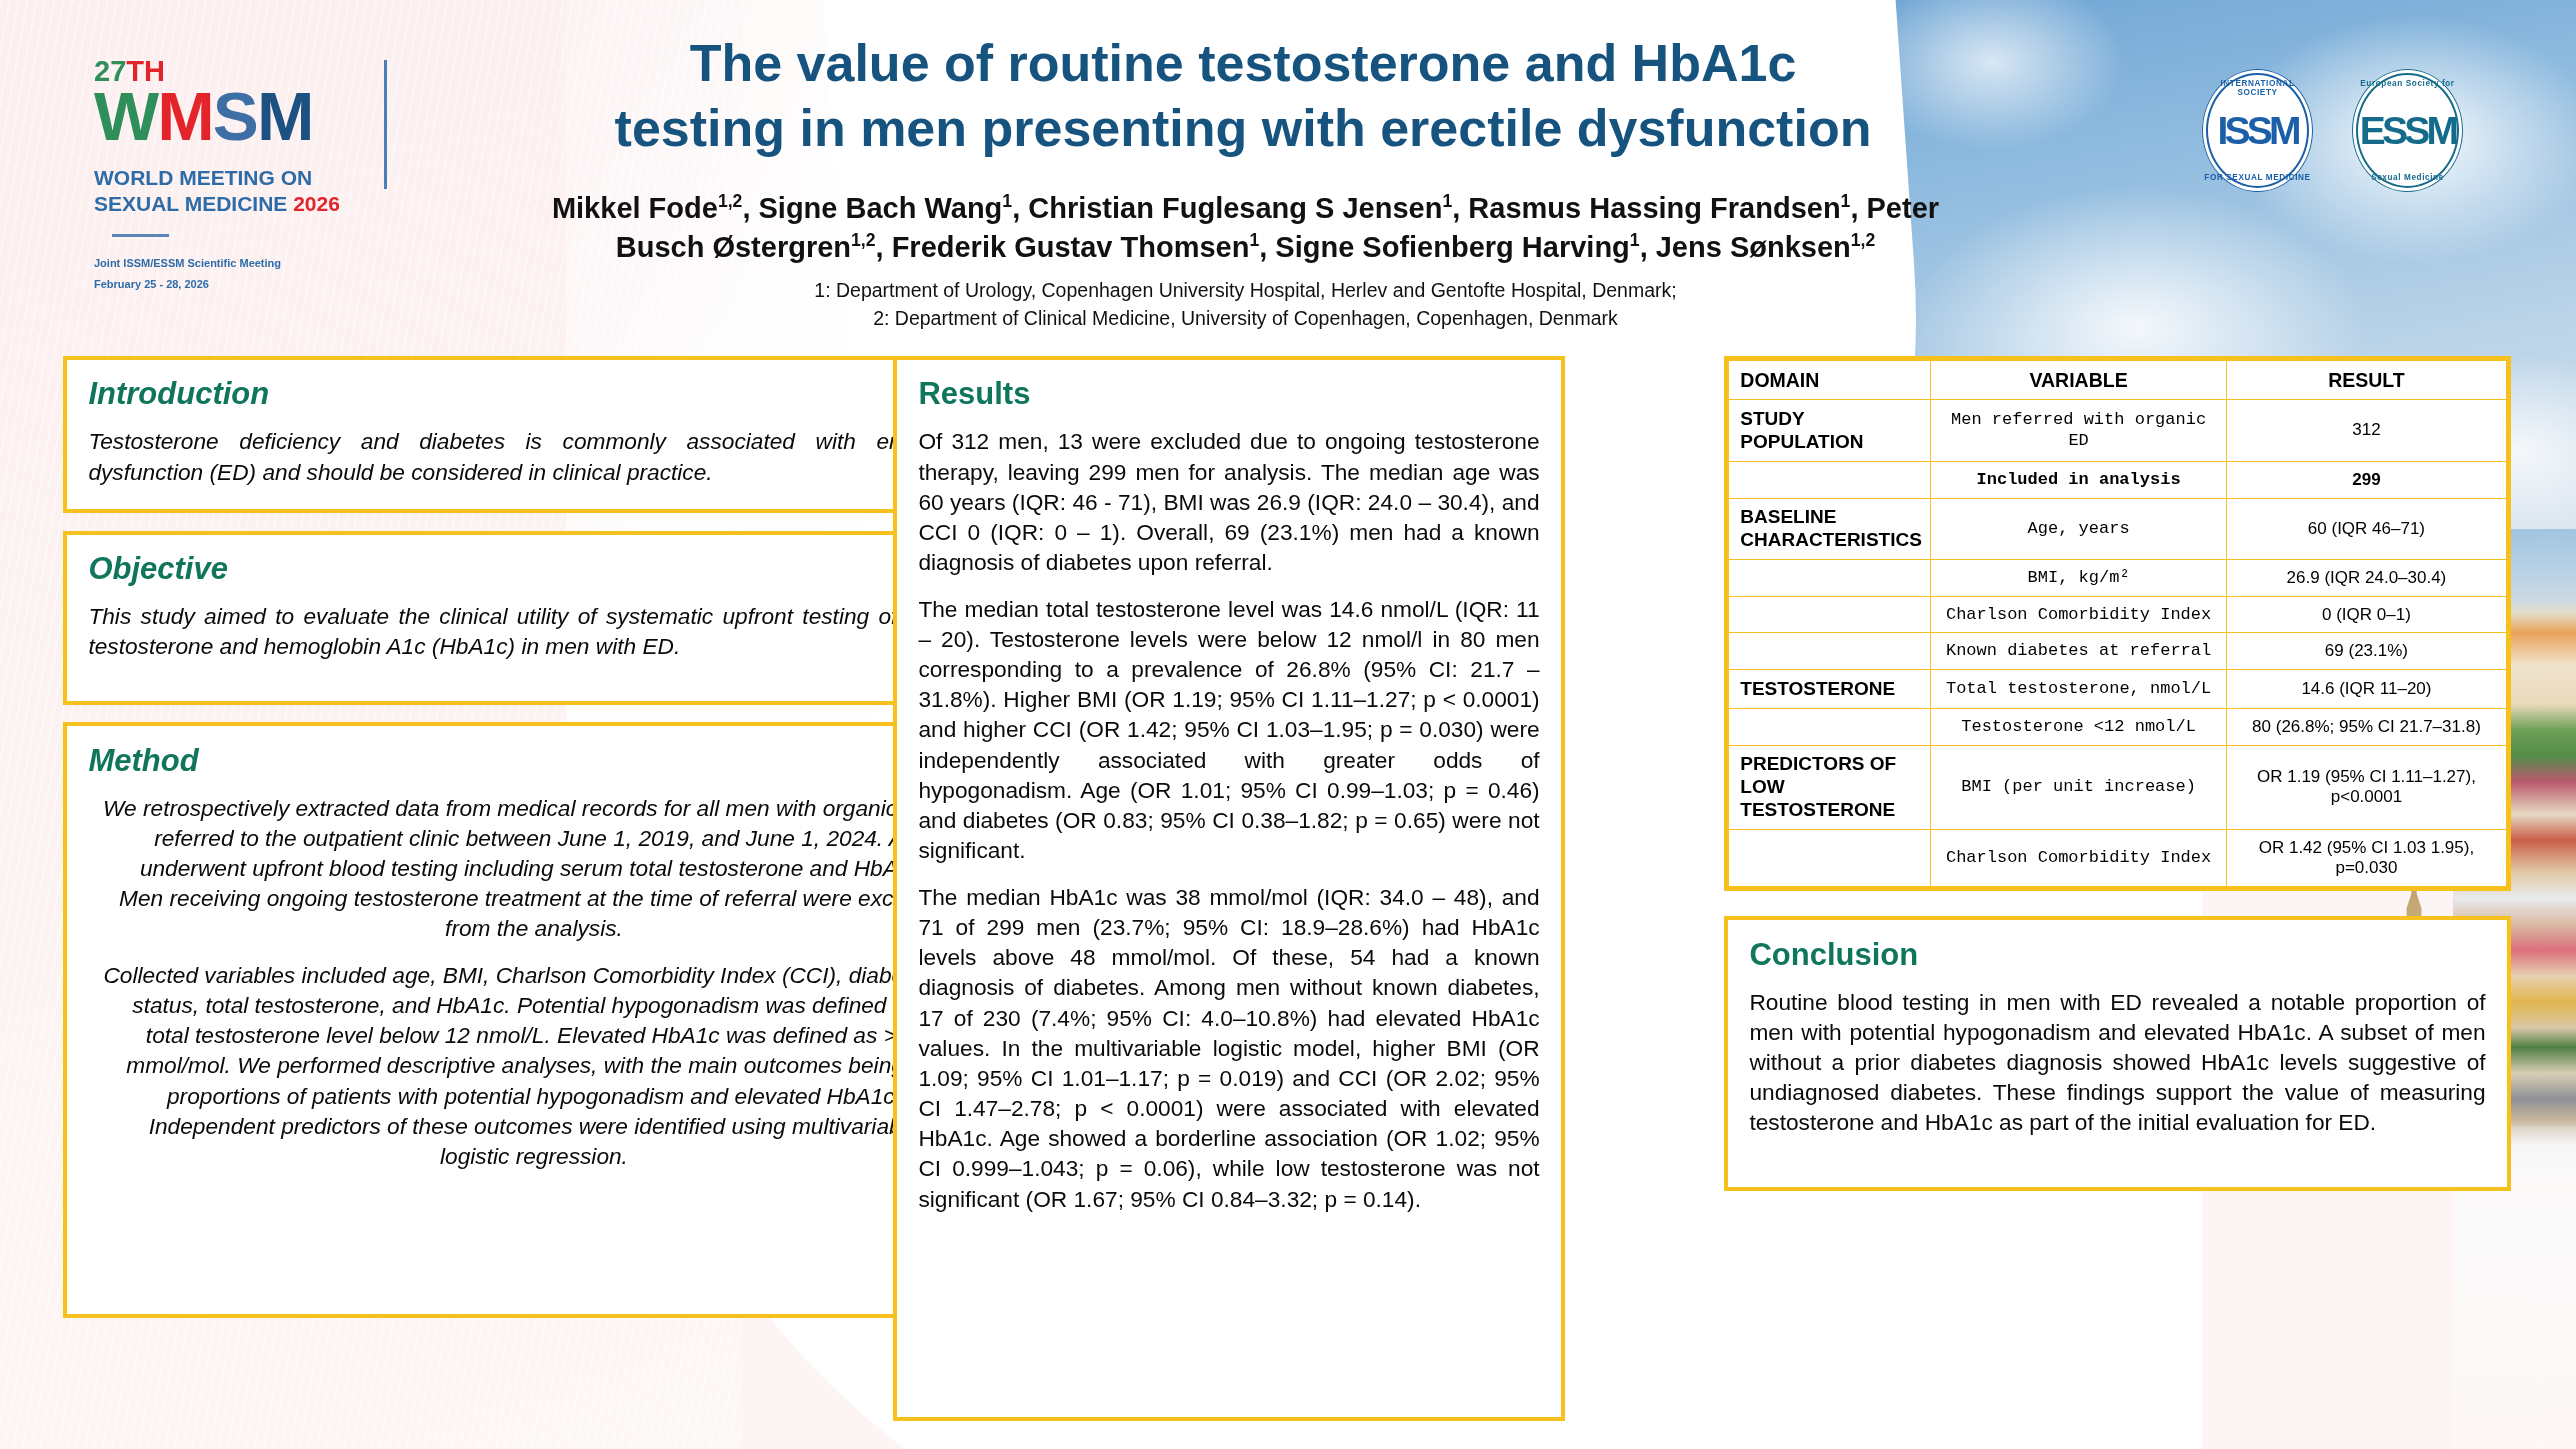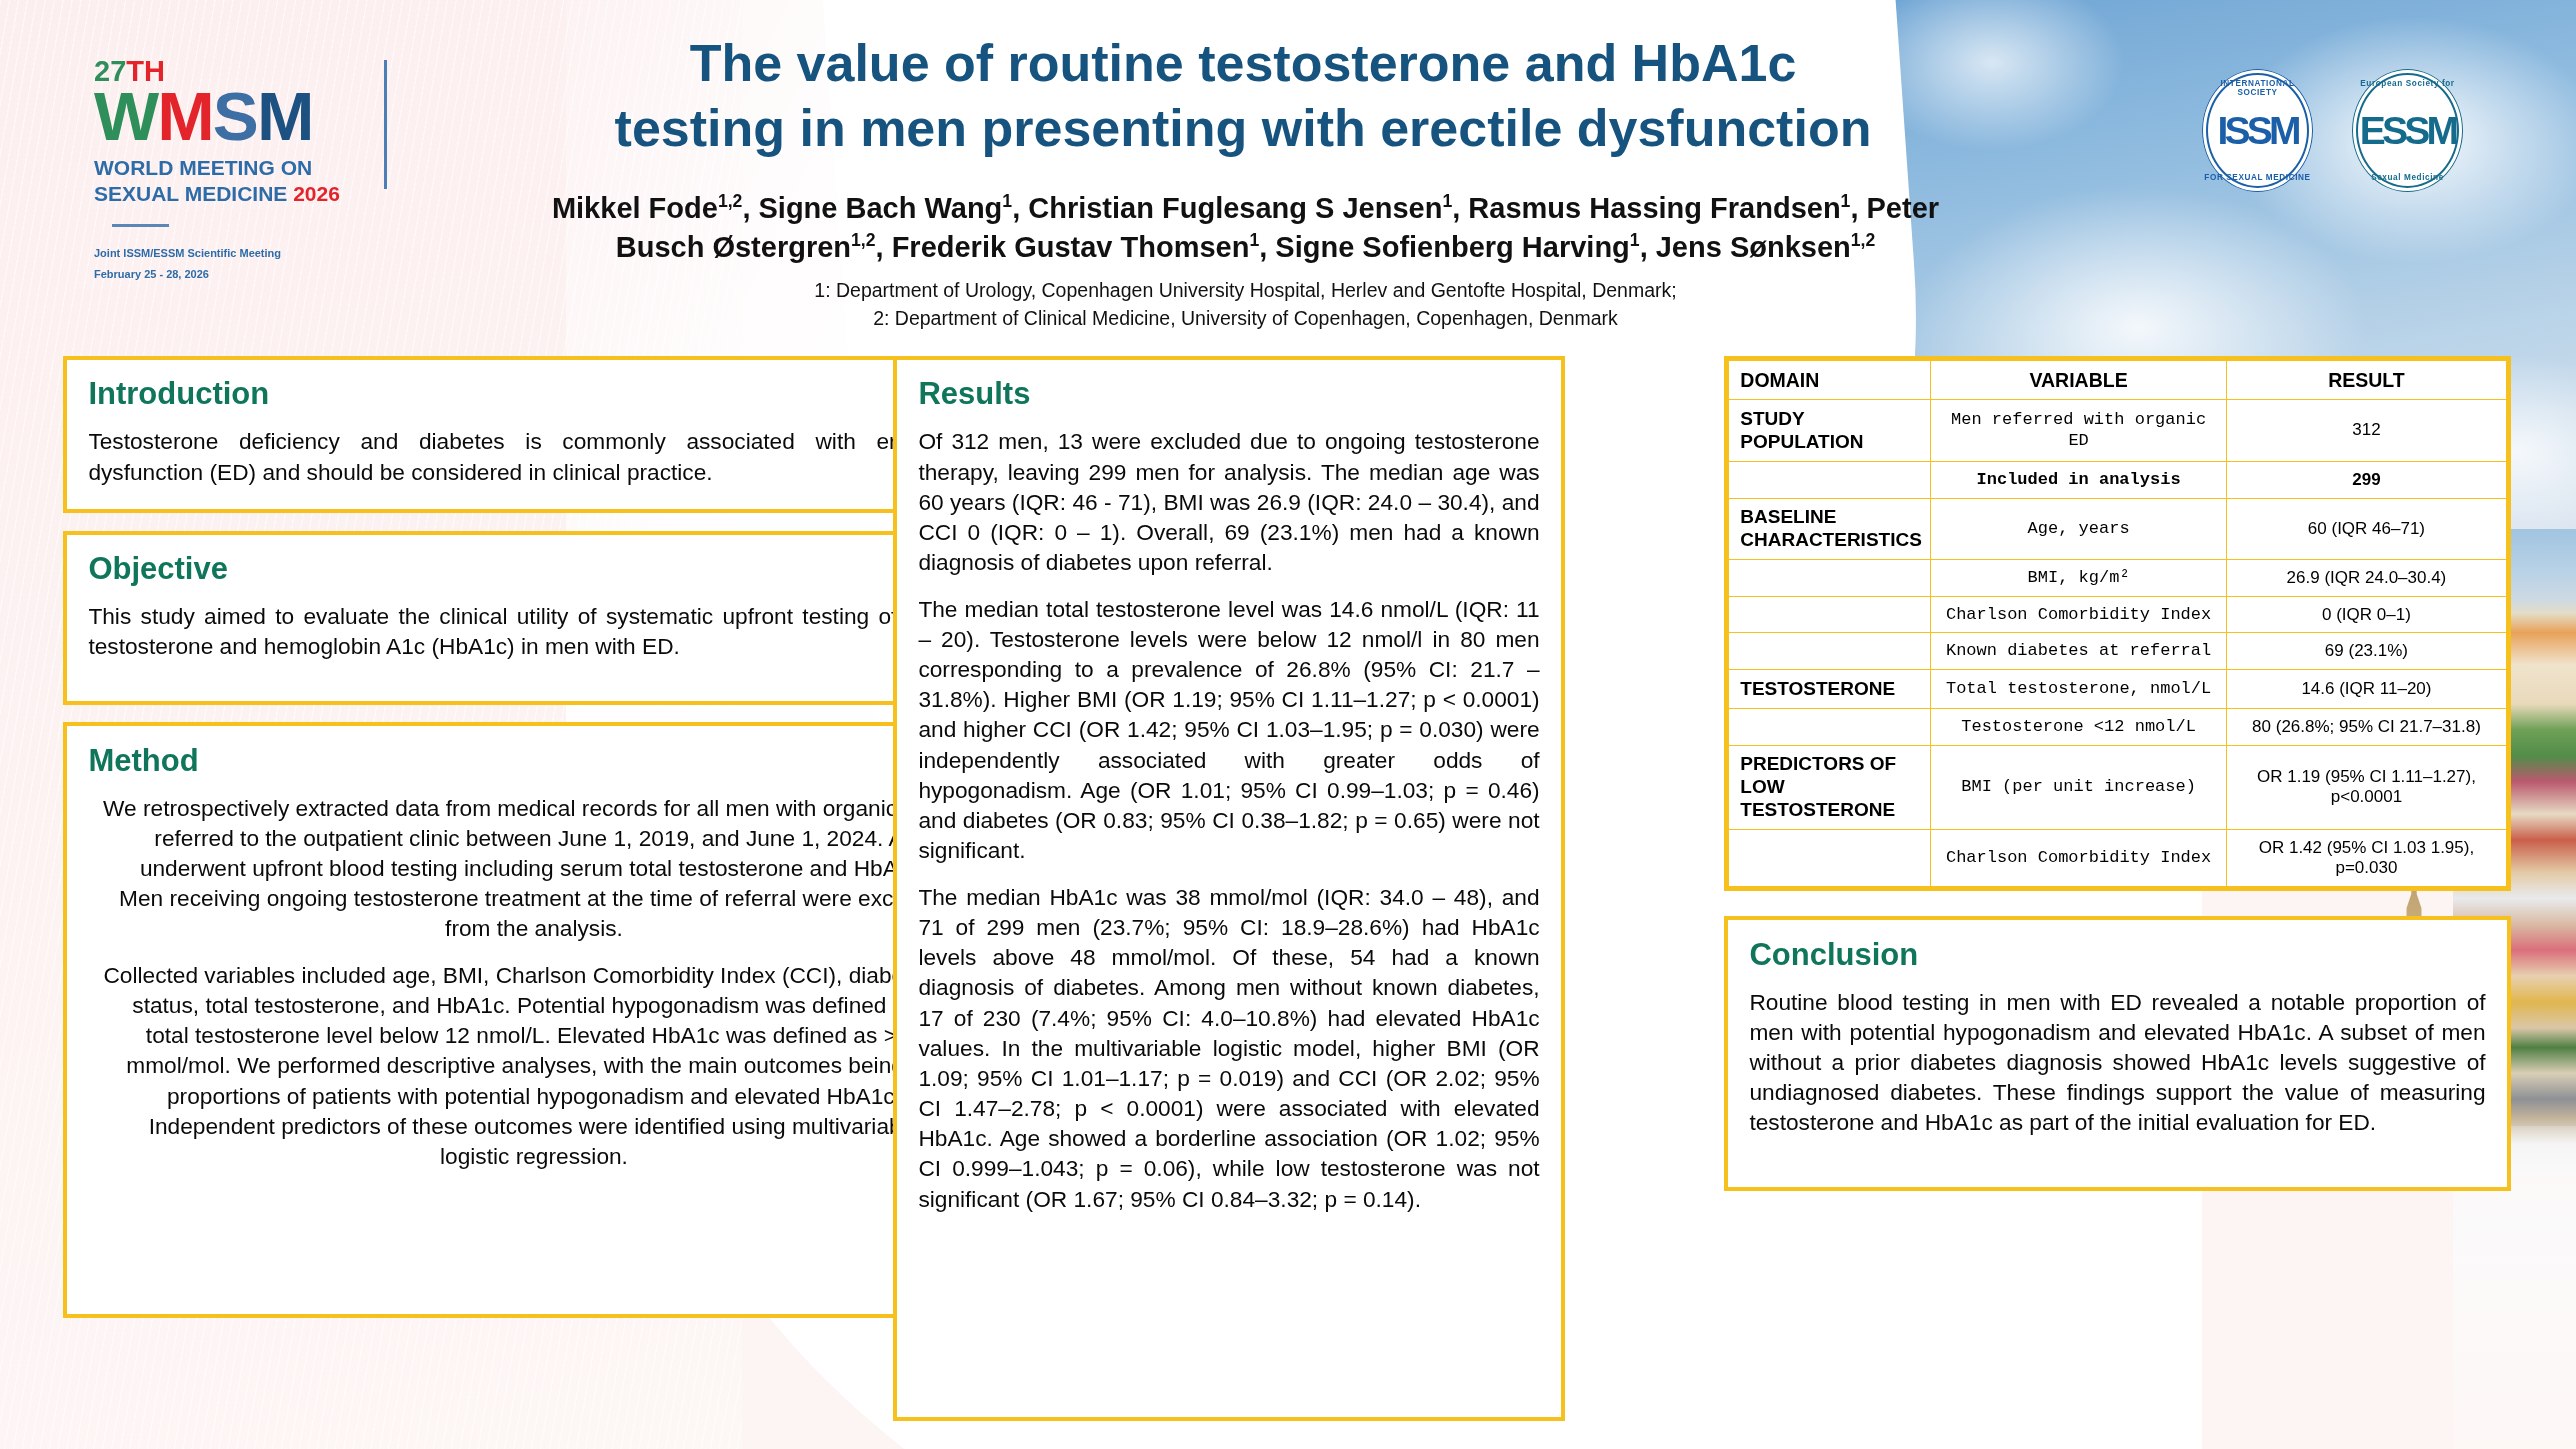--- a/index.html
+++ b/index.html
@@ -76,21 +76,21 @@
   
   .logo-block { position: absolute; left: 94px; top: 57px; width: 403px; }
   .logo-27th { font-size: 29px; font-weight: bold; letter-spacing: 0px; line-height: 1; }
   .logo-27th .g { color: #2f8f5b; }
   .logo-27th .r { color: #e3242b; }
   .logo-wmsm { font-size: 69px; font-weight: bold; line-height: 0.95; letter-spacing: -1.9px; margin-top: -2.5px; }
   .logo-wmsm .w { color: #2f8f5b; }
   .logo-wmsm .m { color: #e3242b; }
   .logo-wmsm .s { color: #3d6fa5; }
   .logo-wmsm .m2 { color: #1c5182; }
-  .logo-sub1 { font-size: 21px; font-weight: bold; color: #2e6ca8; letter-spacing: 0px; margin-top: 6px; line-height: 1.25; }
+  .logo-sub1 { font-size: 21px; font-weight: bold; color: #2e6ca8; letter-spacing: 0px; margin-top: 16px; line-height: 1.25; }
   .logo-sub1 .yr { color: #e3242b; }
   .logo-rule { width: 57px; height: 3.1px; background: #5b86b5; margin: 16.4px 0 16.4px 17.6px; }
   .logo-meet { font-size: 11px; font-weight: bold; color: #2e6ca8; line-height: 1.9; }
   .logo-divider { position: absolute; left: 384px; top: 60px; width: 3.1px; height: 129px; background: #4b7fb5; }
 
   
   .title {
     position: absolute; left: 535px; top: 31px; width: 1416px;
     text-align: center;
     font-size: 52px; font-weight: bold; color: #17537f;
@@ -119,21 +119,21 @@
   .soc .mono { font-size: 39px; font-weight: bold; letter-spacing: -3.8px; color: currentColor; z-index: 2; }
   .soc .arc-top, .soc .arc-bot {
     position: absolute; left: 0; right: 0; text-align: center;
     font-size: 8.2px; font-weight: bold; color: currentColor; letter-spacing: 0.6px;
   }
   .soc .arc-top { top: 10px; }
   .soc .arc-bot { bottom: 10px; }
 
   
   .col { position: absolute; top: 356px; }
-  .col-left  { left: 63px;  width: 912px; }
+  .col-left  { left: 63px;  width: 912px; font-style: italic; }
   .col-mid   { left: 893px; width: 672px; }
   .col-right { left: 1724px; width: 787px; }
 
   .card {
     background: #ffffff;
     border: 4.4px solid #f6c01d;
     padding: 16.4px 21.4px 19px 21.4px;
     margin-bottom: 17.6px;
   }
   .card h2 {

